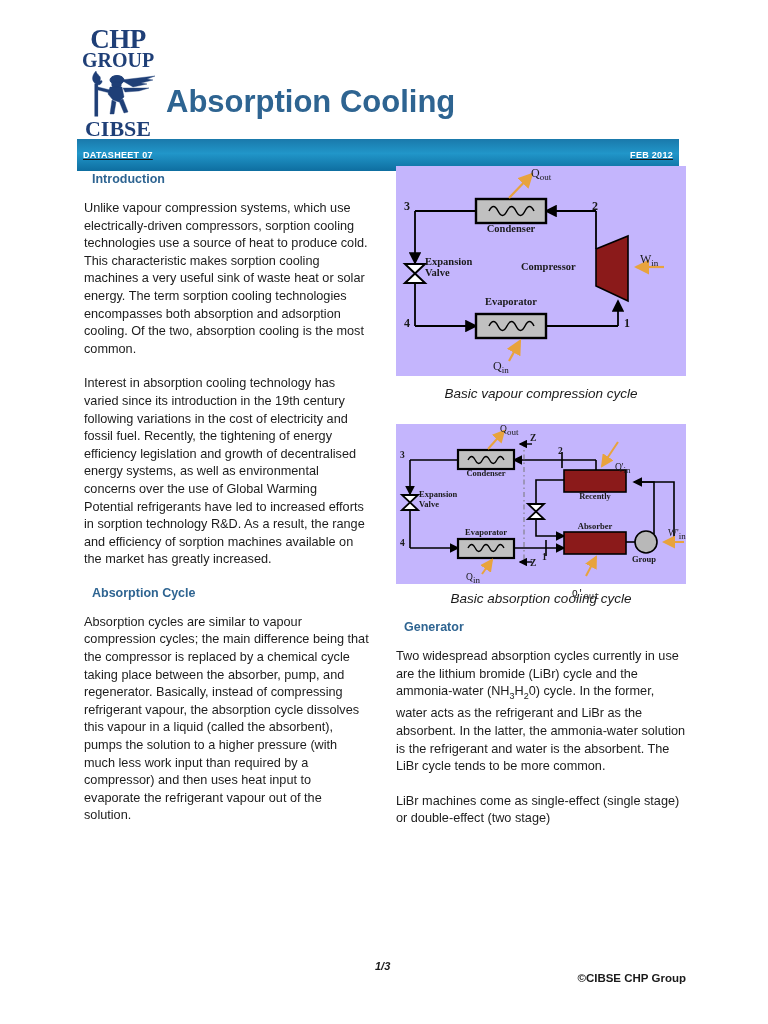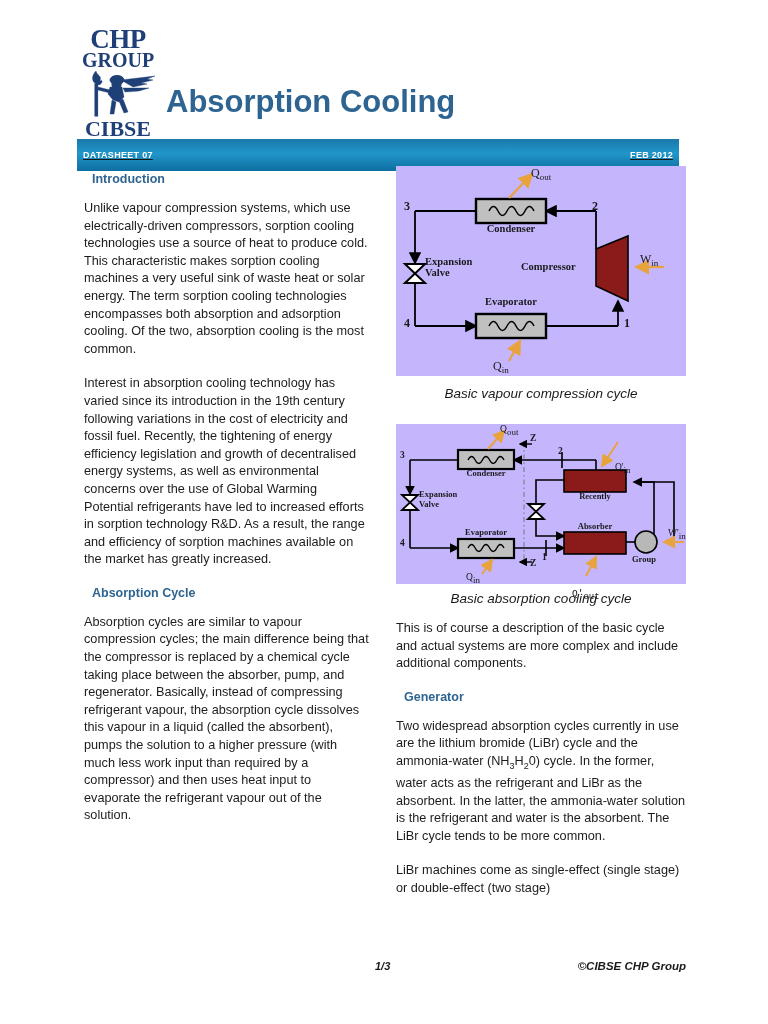--- a/index.html
+++ b/index.html
@@ -135,24 +135,23 @@
   }
   #footer .page-num {
     position: absolute;
     left: 375px; top: 0;
     font-size: 11px;
     font-weight: bold;
     font-style: italic;
   }
   #footer .copyright {
     position: absolute;
-    right: 82px; top: 0;
+    right: 82px; top: 12px;
     font-size: 11.5px;
     font-weight: bold;
-    font-style: italic;
   }
 </style>
 </head>
 <body>
 
 <div id="header">
 
   <div id="logo">
     <div class="logo-chp">CHP</div>
     <div class="logo-group">GROUP</div>
@@ -360,21 +359,20 @@
   <div style="position:absolute;left:162px;top:22px;font-family:'Liberation Serif',serif;font-size:9.5px;font-weight:bold;">2</div>
   <div style="position:absolute;left:4px;top:114px;font-family:'Liberation Serif',serif;font-size:9.5px;font-weight:bold;">4</div>
   <div style="position:absolute;left:146px;top:128px;font-family:'Liberation Serif',serif;font-size:9.5px;font-weight:bold;">1</div>
   <div style="position:absolute;left:134px;top:9px;font-family:'Liberation Serif',serif;font-size:9.5px;font-weight:bold;">Z</div>
   <div style="position:absolute;left:134px;top:134px;font-family:'Liberation Serif',serif;font-size:9.5px;font-weight:bold;">Z</div>
 </div>
 
 <div class="fig-caption" id="cap2">Basic absorption cooling cycle</div>
 
 <div class="col" id="col-right">
-  <p class="body">This is of course a description of the basic cycle and actual systems are more complex and include additional components.</p>
   <h2 class="sec">Generator</h2>
   <p class="body"><span>Two widespread absorption cycles currently in use are the lithium bromide (LiBr) cycle and the ammonia-water (NH</span><sub>3</sub><span>H</span><sub>2</sub><span>0) cycle. In the former, water acts as the refrigerant and LiBr as the absorbent. In the latter, the ammonia-water solution is the refrigerant and water is the absorbent. The LiBr cycle tends to be more common.</span></p>
   <p class="body">LiBr machines come as single-effect (single stage) or double-effect (two stage)</p>
 </div>
 
 <div id="footer">
   <span class="page-num">1/3</span>
   <span class="copyright">©CIBSE CHP Group</span>
 </div>
 

